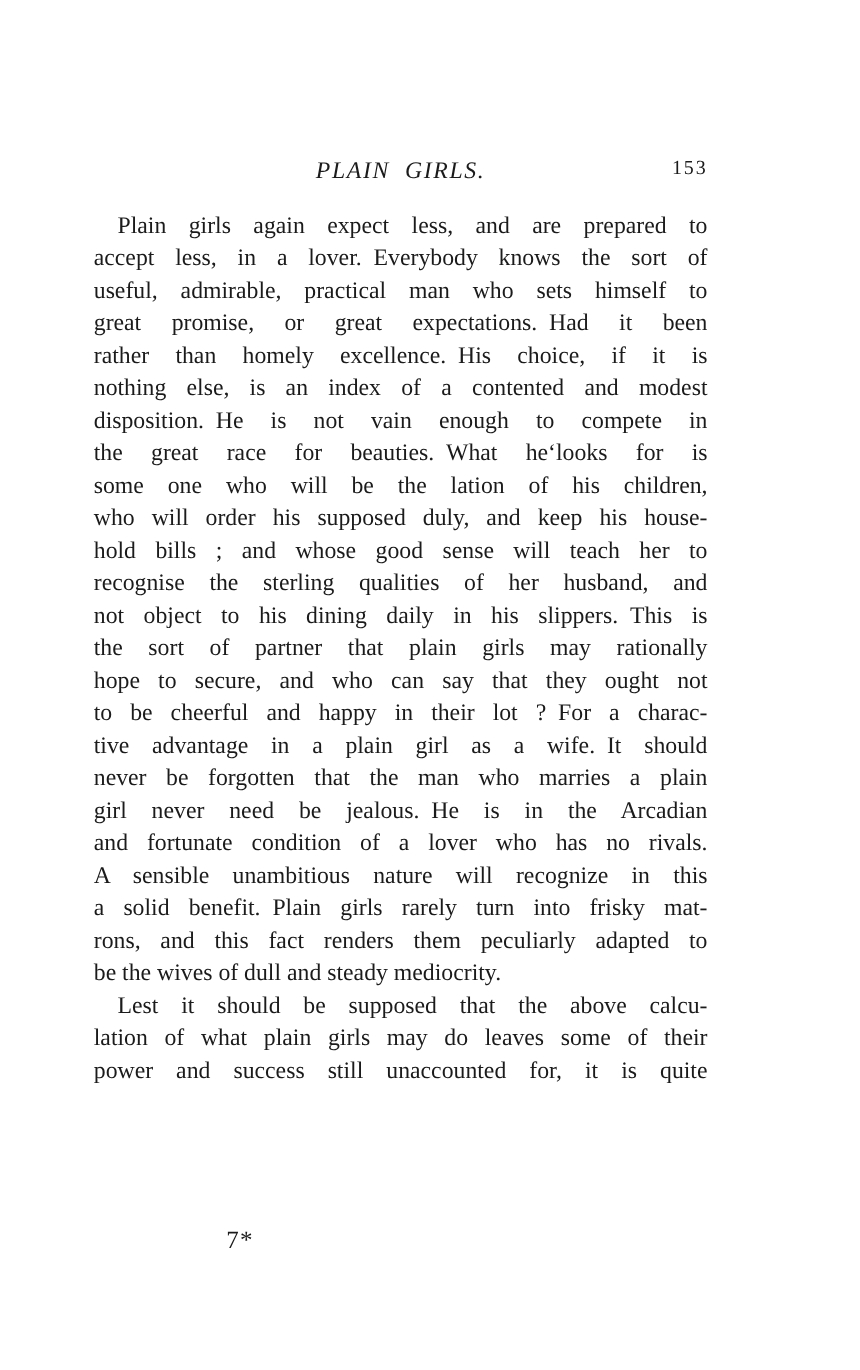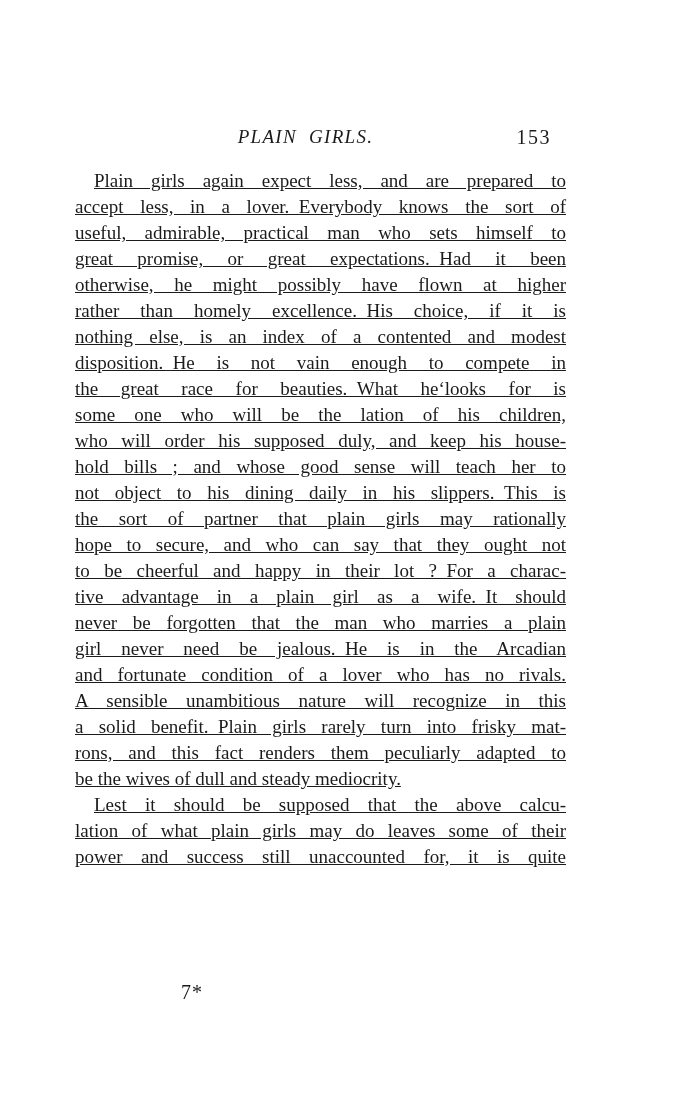--- a/index.html
+++ b/index.html
@@ -12,53 +12,52 @@
     width: 688px;
     height: 1096px;
     background: #ffffff;
     overflow: hidden;
     font-family: "Liberation Serif", "DejaVu Serif", serif;
     color: #1b1b1b;
   }
   .running-head {
     position: absolute;
     top: 126px;
-    left: 60px;
+    left: 75px;
     width: 491px;
     height: 26px;
   }
   .running-title {
     position: absolute;
     left: 50%;
     top: 0;
     transform: translateX(-50%);
     font-style: italic;
     font-size: 19px;
     letter-spacing: 1.3px;
     word-spacing: 6px;
     white-space: nowrap;
   }
   .folio {
     position: absolute;
     right: 0;
     top: 0;
-    font-size: 20px;
+    font-size: 16px;
     letter-spacing: 1.5px;
   }
   .text-block {
     position: absolute;
     top: 168px;
     left: 75px;
     width: 491px;
     font-size: 19px;
     line-height: 26px;
   }
   .paragraph {
     margin: 0;
-    text-decoration: underline;
   }
   .line {
     text-align: justify;
     text-align-last: justify;
   }
   .line.indent {
     text-indent: 19px;
   }
   .line.no-stretch {
     text-align-last: left;
@@ -80,28 +79,28 @@
     <span class="running-title">PLAIN GIRLS.</span>
     <span class="folio">153</span>
   </header>
 
   <main class="text-block" id="text-block">
       <div class="paragraph">
         <div class="line indent">Plain girls again expect less, and are prepared to</div>
         <div class="line">accept less, in a lover. Everybody knows the sort of</div>
         <div class="line">useful, admirable, practical man who sets himself to</div>
         <div class="line">great promise, or great expectations. Had it been</div>
-        <div class="line">otherwise, he might possibly have flown at higher</div>
         <div class="line">rather than homely excellence. His choice, if it is</div>
         <div class="line">nothing else, is an index of a contented and modest</div>
         <div class="line">disposition. He is not vain enough to compete in</div>
         <div class="line">the great race for beauties. What he‘looks for is</div>
         <div class="line">some one who will be the lation of his children,</div>
         <div class="line">who will order his supposed duly, and keep his house-</div>
         <div class="line">hold bills ; and whose good sense will teach her to</div>
+        <div class="line">recognise the sterling qualities of her husband, and</div>
         <div class="line">not object to his dining daily in his slippers. This is</div>
         <div class="line">the sort of partner that plain girls may rationally</div>
         <div class="line">hope to secure, and who can say that they ought not</div>
         <div class="line">to be cheerful and happy in their lot ? For a charac-</div>
         <div class="line">tive advantage in a plain girl as a wife. It should</div>
         <div class="line">never be forgotten that the man who marries a plain</div>
         <div class="line">girl never need be jealous. He is in the Arcadian</div>
         <div class="line">and fortunate condition of a lover who has no rivals.</div>
         <div class="line">A sensible unambitious nature will recognize in this</div>
         <div class="line">a solid benefit. Plain girls rarely turn into frisky mat-</div>

